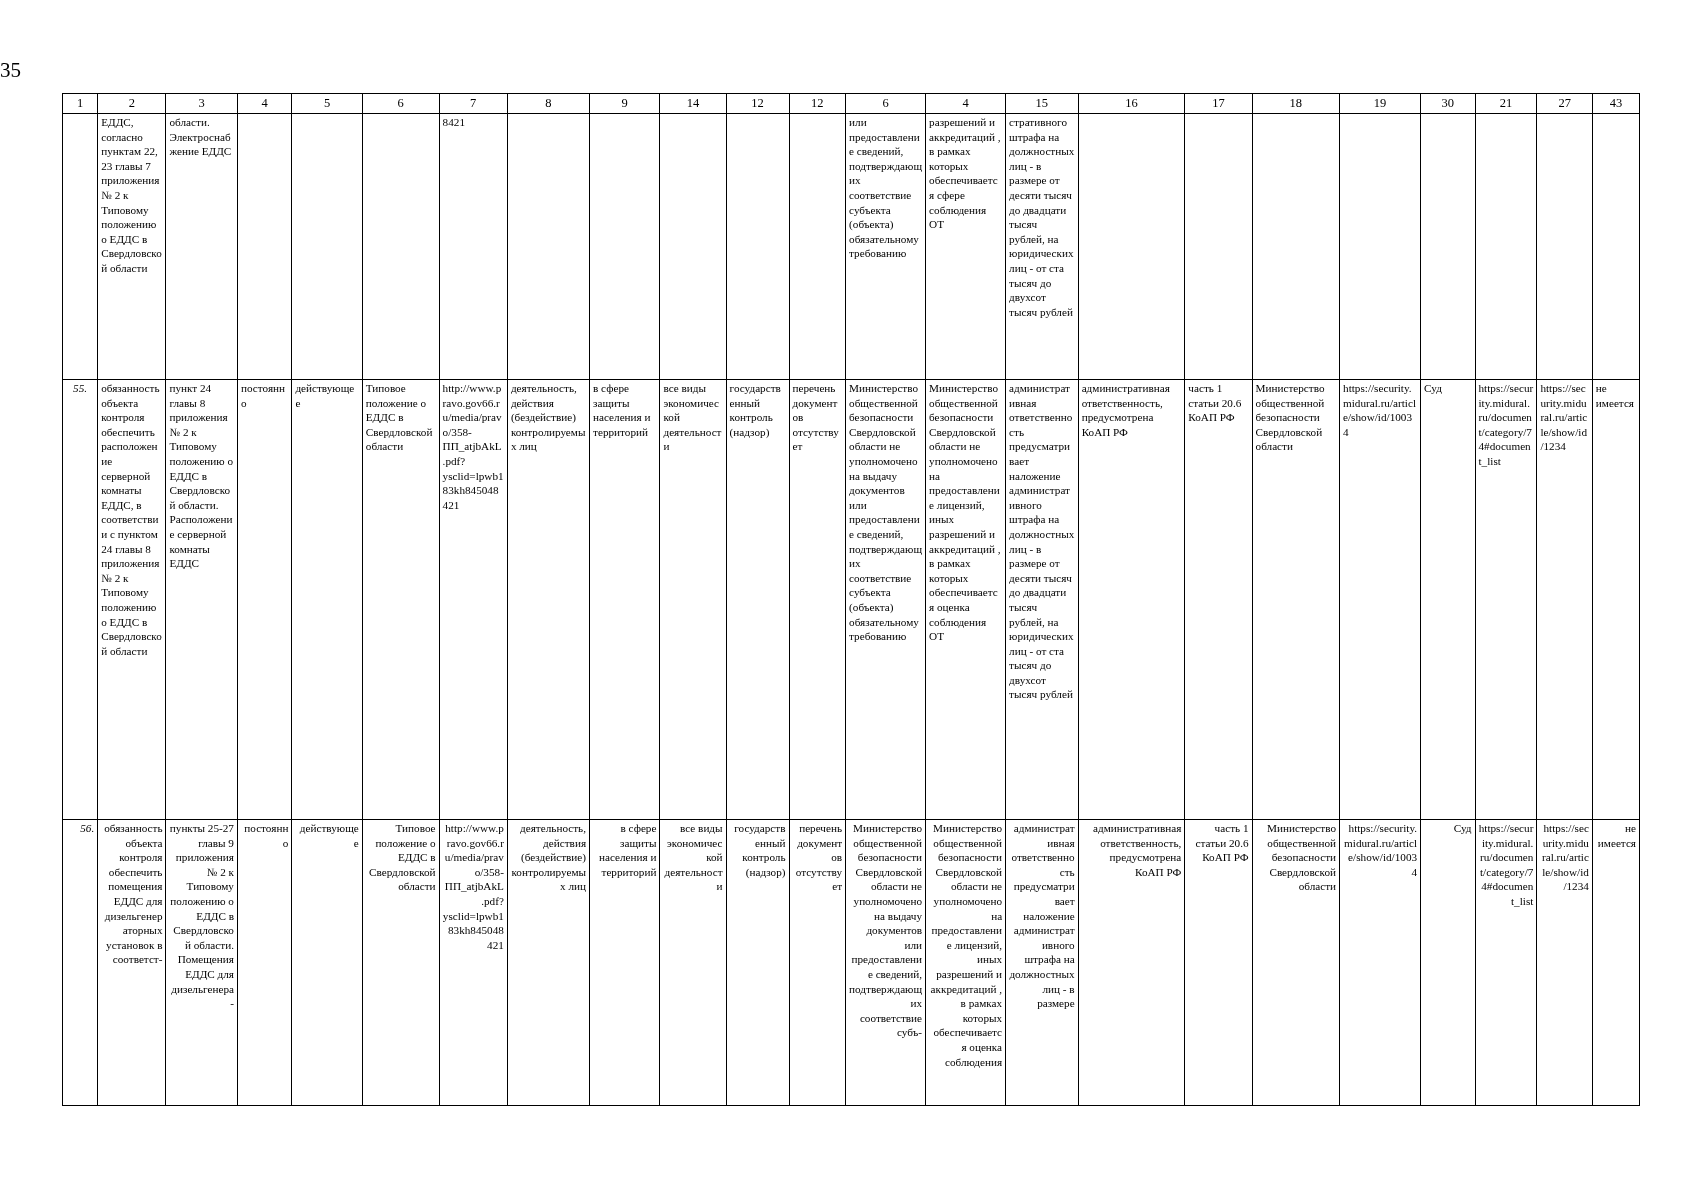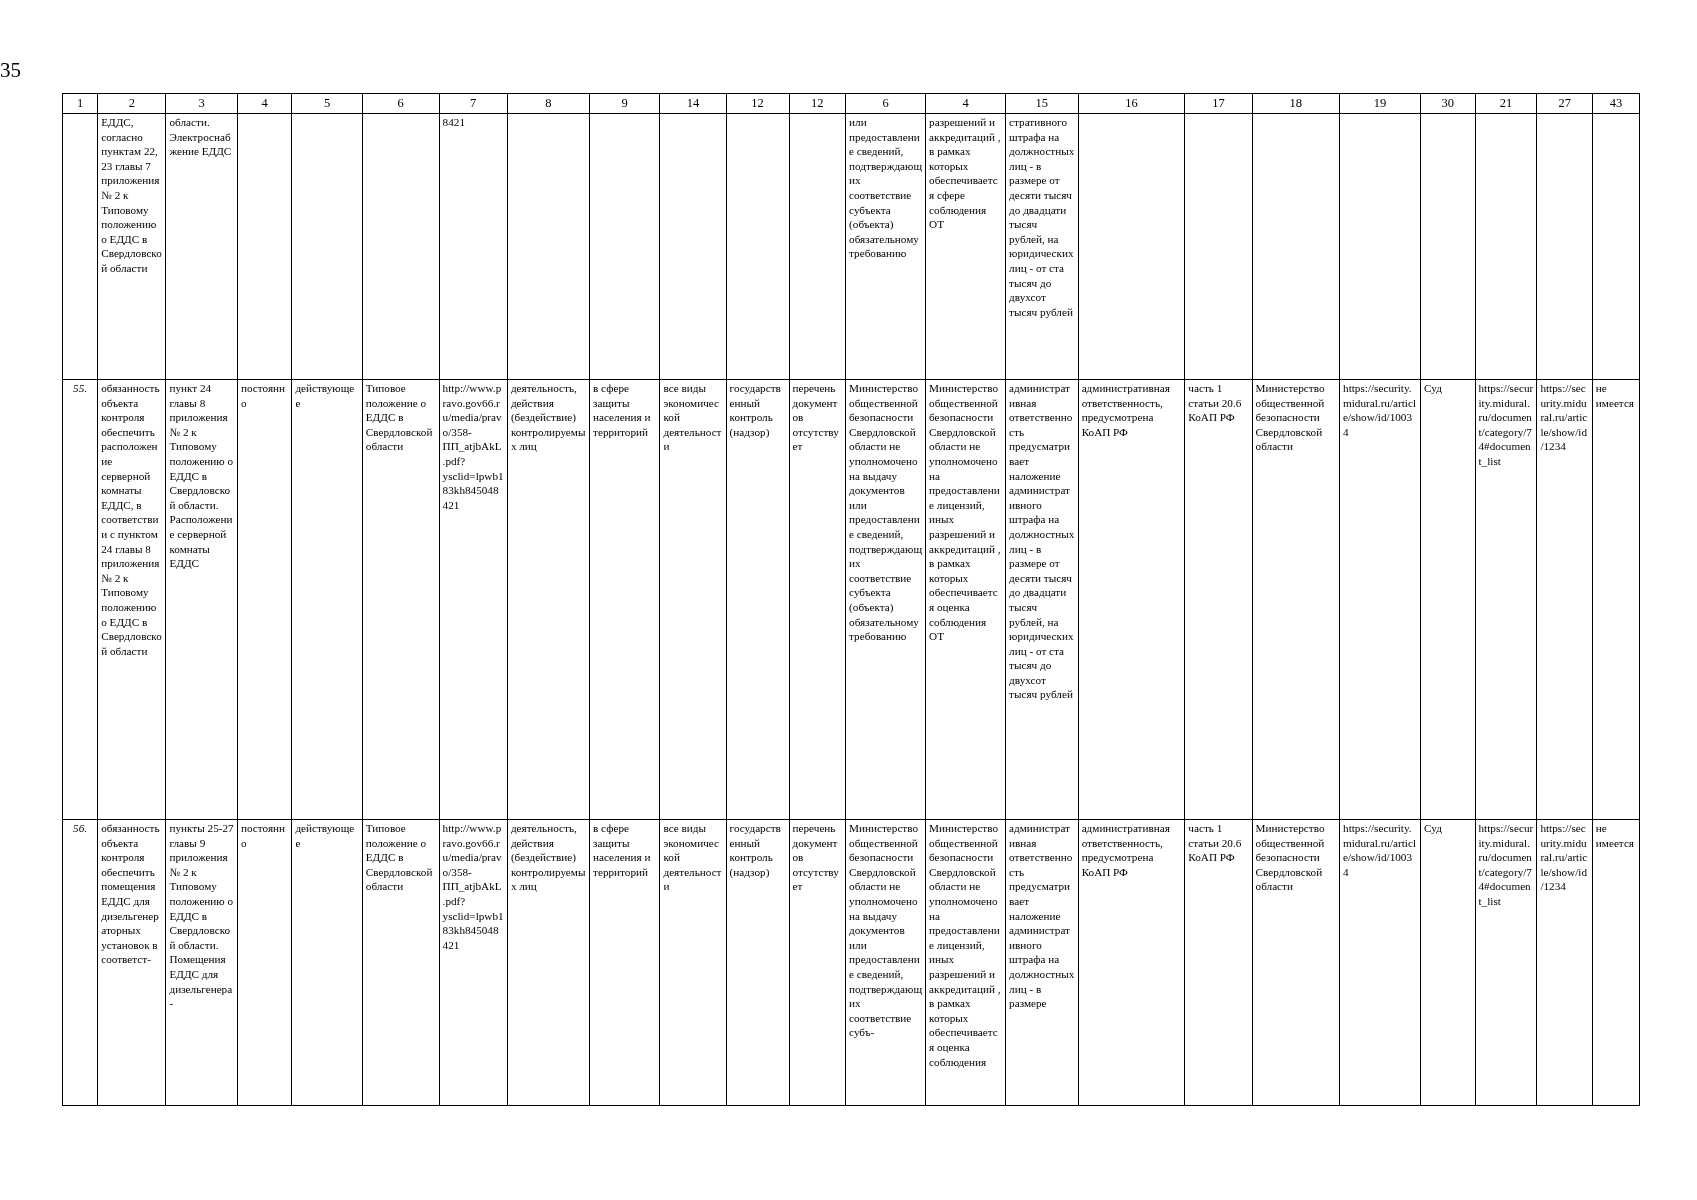--- a/index.html
+++ b/index.html
@@ -57,20 +57,21 @@
     text-align: center;
     vertical-align: middle;
     font-size: 12.5px;
     line-height: 15px;
     padding: 1px 2px;
     height: 17px;
   }
   td.c1 { text-align: center; font-style: italic; }
   .clip-row td {
     border-bottom: none;
+    text-align: right;
   }
 </style>
 </head>
 <body>
 
 <div class="page">
 
   <div class="page-number">35</div>
 
   <div class="table-wrap">

